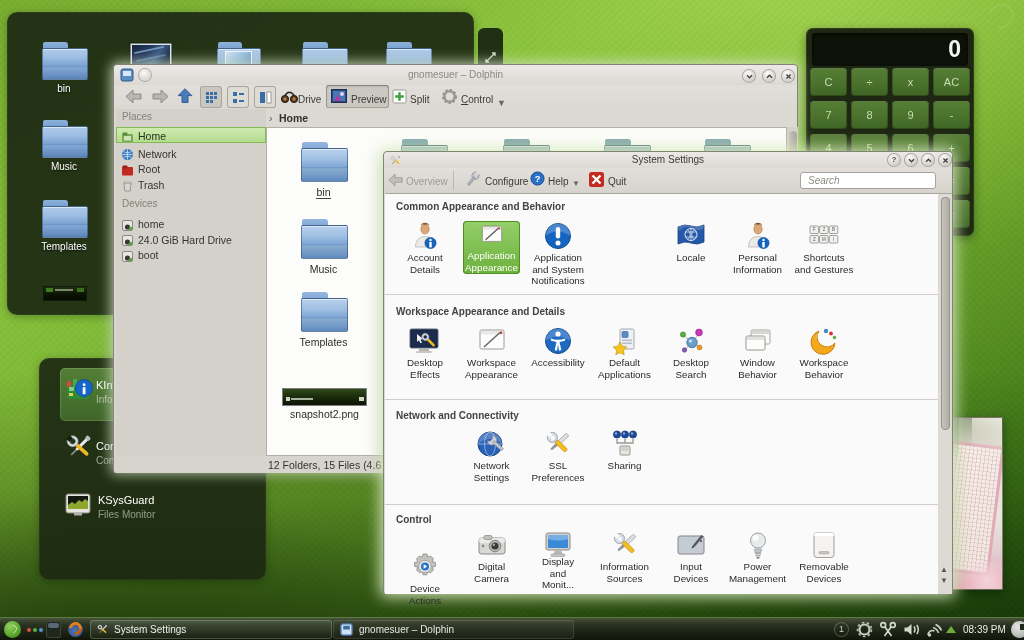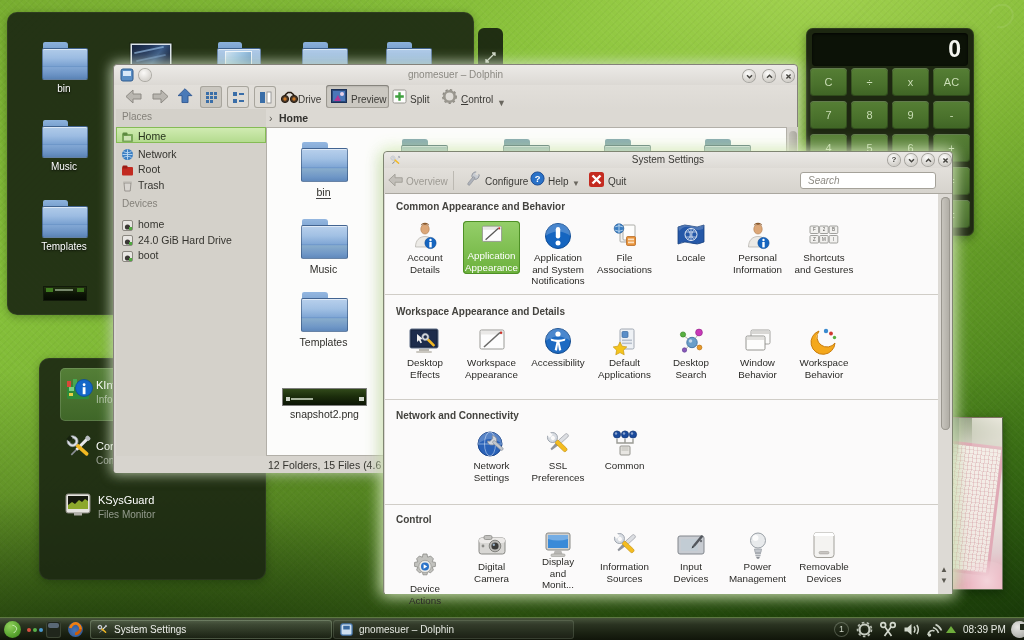--- a/index.html
+++ b/index.html
@@ -506,34 +506,20 @@
         <svg width="30" height="30" viewBox="0 0 30 30">
 <circle cx="15" cy="15" r="12.5" fill="#1565c0"></circle>
 <circle cx="15" cy="15" r="12.5" fill="none" stroke="#0c4a94" stroke-width="1"></circle>
 <path d="M15 2.5 a12.5 12.5 0 0 1 12.5 12.5 q-6-4.5-12.5-4.5t-12.5 4.5 A12.5 12.5 0 0 1 15 2.5z" fill="rgba(255,255,255,.22)"></path>
 <rect x="12.8" y="6" width="4.4" height="11.5" rx="2.2" fill="#fff"></rect>
 <circle cx="15" cy="22" r="2.5" fill="#fff"></circle>
 </svg>
       </span>
       <div class="slb">Application<br>and System<br>Notifications</div>
     </div>
-  <div class="sit" style="left:202.5px; top:69px;">
-      <span class="sic">
-        <svg width="30" height="30" viewBox="0 0 30 30">
-<rect x="10" y="6" width="12" height="15" rx="1" fill="#f0f0ee" stroke="#9a9a96" stroke-width=".8"></rect>
-<rect x="13" y="4" width="12" height="15" rx="1" fill="#fdfdfc" stroke="#9a9a96" stroke-width=".8"></rect>
-<circle cx="9" cy="7.5" r="4.8" fill="#3a7ec2" stroke="#2a5a94" stroke-width=".6"></circle>
-<path d="M5.2 5.8 q3.8-2.2 7.6 0 M5.2 9.2 q3.8 2.2 7.6 0 M9 2.7 v9.6" stroke="#cde2f4" stroke-width=".8" fill="none"></path>
-<rect x="16.5" y="15.5" width="9" height="9" rx="1.2" fill="#e8933a" stroke="#b06018" stroke-width=".7"></rect>
-<rect x="18" y="17.5" width="6" height="1.8" fill="#fbe0c0"></rect>
-<rect x="18" y="20.5" width="6" height="1.8" fill="#fbe0c0"></rect>
-</svg>
-      </span>
-      <div class="slb">File<br>Associations</div>
-    </div>
   <div class="sit" style="left:269px; top:69px;">
       <span class="sic">
         <svg width="32" height="28" viewBox="0 0 32 28">
 <path d="M3 6 q7-3.5 13-1 t13-1 V21 q-7 3.5-13 1 t-13 1z" fill="#2558a8" stroke="#18407c" stroke-width=".8"></path>
 <path d="M3 6 q7-3.5 13-1 t13-1 L28 8 q-6 2.5-12-1 T4 10z" fill="rgba(255,255,255,.18)"></path>
 <circle cx="16" cy="13.5" r="6" fill="none" stroke="#e8eef6" stroke-width="1"></circle>
 <path d="M10.5 11 h11 M10.5 16 h11 M16 7.5 v12 M12.5 8.5 c3 2 4 8 0 10 M19.5 8.5 c-3 2-4 8 0 10" stroke="#e8eef6" stroke-width=".7" fill="none"></path>
 </svg>
       </span>
       <div class="slb">Locale</div>
@@ -703,21 +689,21 @@
 <circle cx="16" cy="5.5" r="3.6" fill="#1a4a9c" stroke="#0e3270" stroke-width=".7"></circle>
 <circle cx="24" cy="5.5" r="3.6" fill="#1a4a9c" stroke="#0e3270" stroke-width=".7"></circle>
 <circle cx="7" cy="4.5" r="1.2" fill="rgba(255,255,255,.5)"></circle>
           <circle cx="15" cy="4.5" r="1.2" fill="rgba(255,255,255,.5)"></circle>
           <circle cx="23" cy="4.5" r="1.2" fill="rgba(255,255,255,.5)"></circle>
 <path d="M8 10 v4 h16 v-4 M16 10 v4" stroke="#9a9a94" stroke-width="1.4" fill="none"></path>
 <rect x="11" y="17" width="10" height="9" rx="1" fill="#e8e6e2" stroke="#8a8a84" stroke-width=".9"></rect>
 <path d="M12.5 19 h7 M12.5 21 h7" stroke="#b0aea8" stroke-width=".8"></path>
 </svg>
       </span>
-      <div class="slb">Common</div>
+      <div class="slb">Sharing</div>
     </div>
 
   <div class="sit" style="left:3px; top:400px;">
       <span class="sic">
         <svg width="30" height="30" viewBox="0 0 30 30">
 <g fill="#c2c2be" stroke="#8a8a86" stroke-width=".8">
 <path d="M13 2 h4 l.6 3.2 3-1.2 2.8 2.8 -1.2 3 3.2.6 v4 l-3.2.6 1.2 3 -2.8 2.8 -3-1.2 -.6 3.2 h-4 l-.6-3.2 -3 1.2 -2.8-2.8 1.2-3 -3.2-.6 v-4 l3.2-.6 -1.2-3 2.8-2.8 3 1.2z"></path>
 </g>
 <circle cx="15" cy="14.5" r="6.2" fill="#e8e8e6" stroke="#9a9a96" stroke-width=".8"></circle>
 <circle cx="15" cy="14.5" r="4" fill="#2a72c8"></circle>

